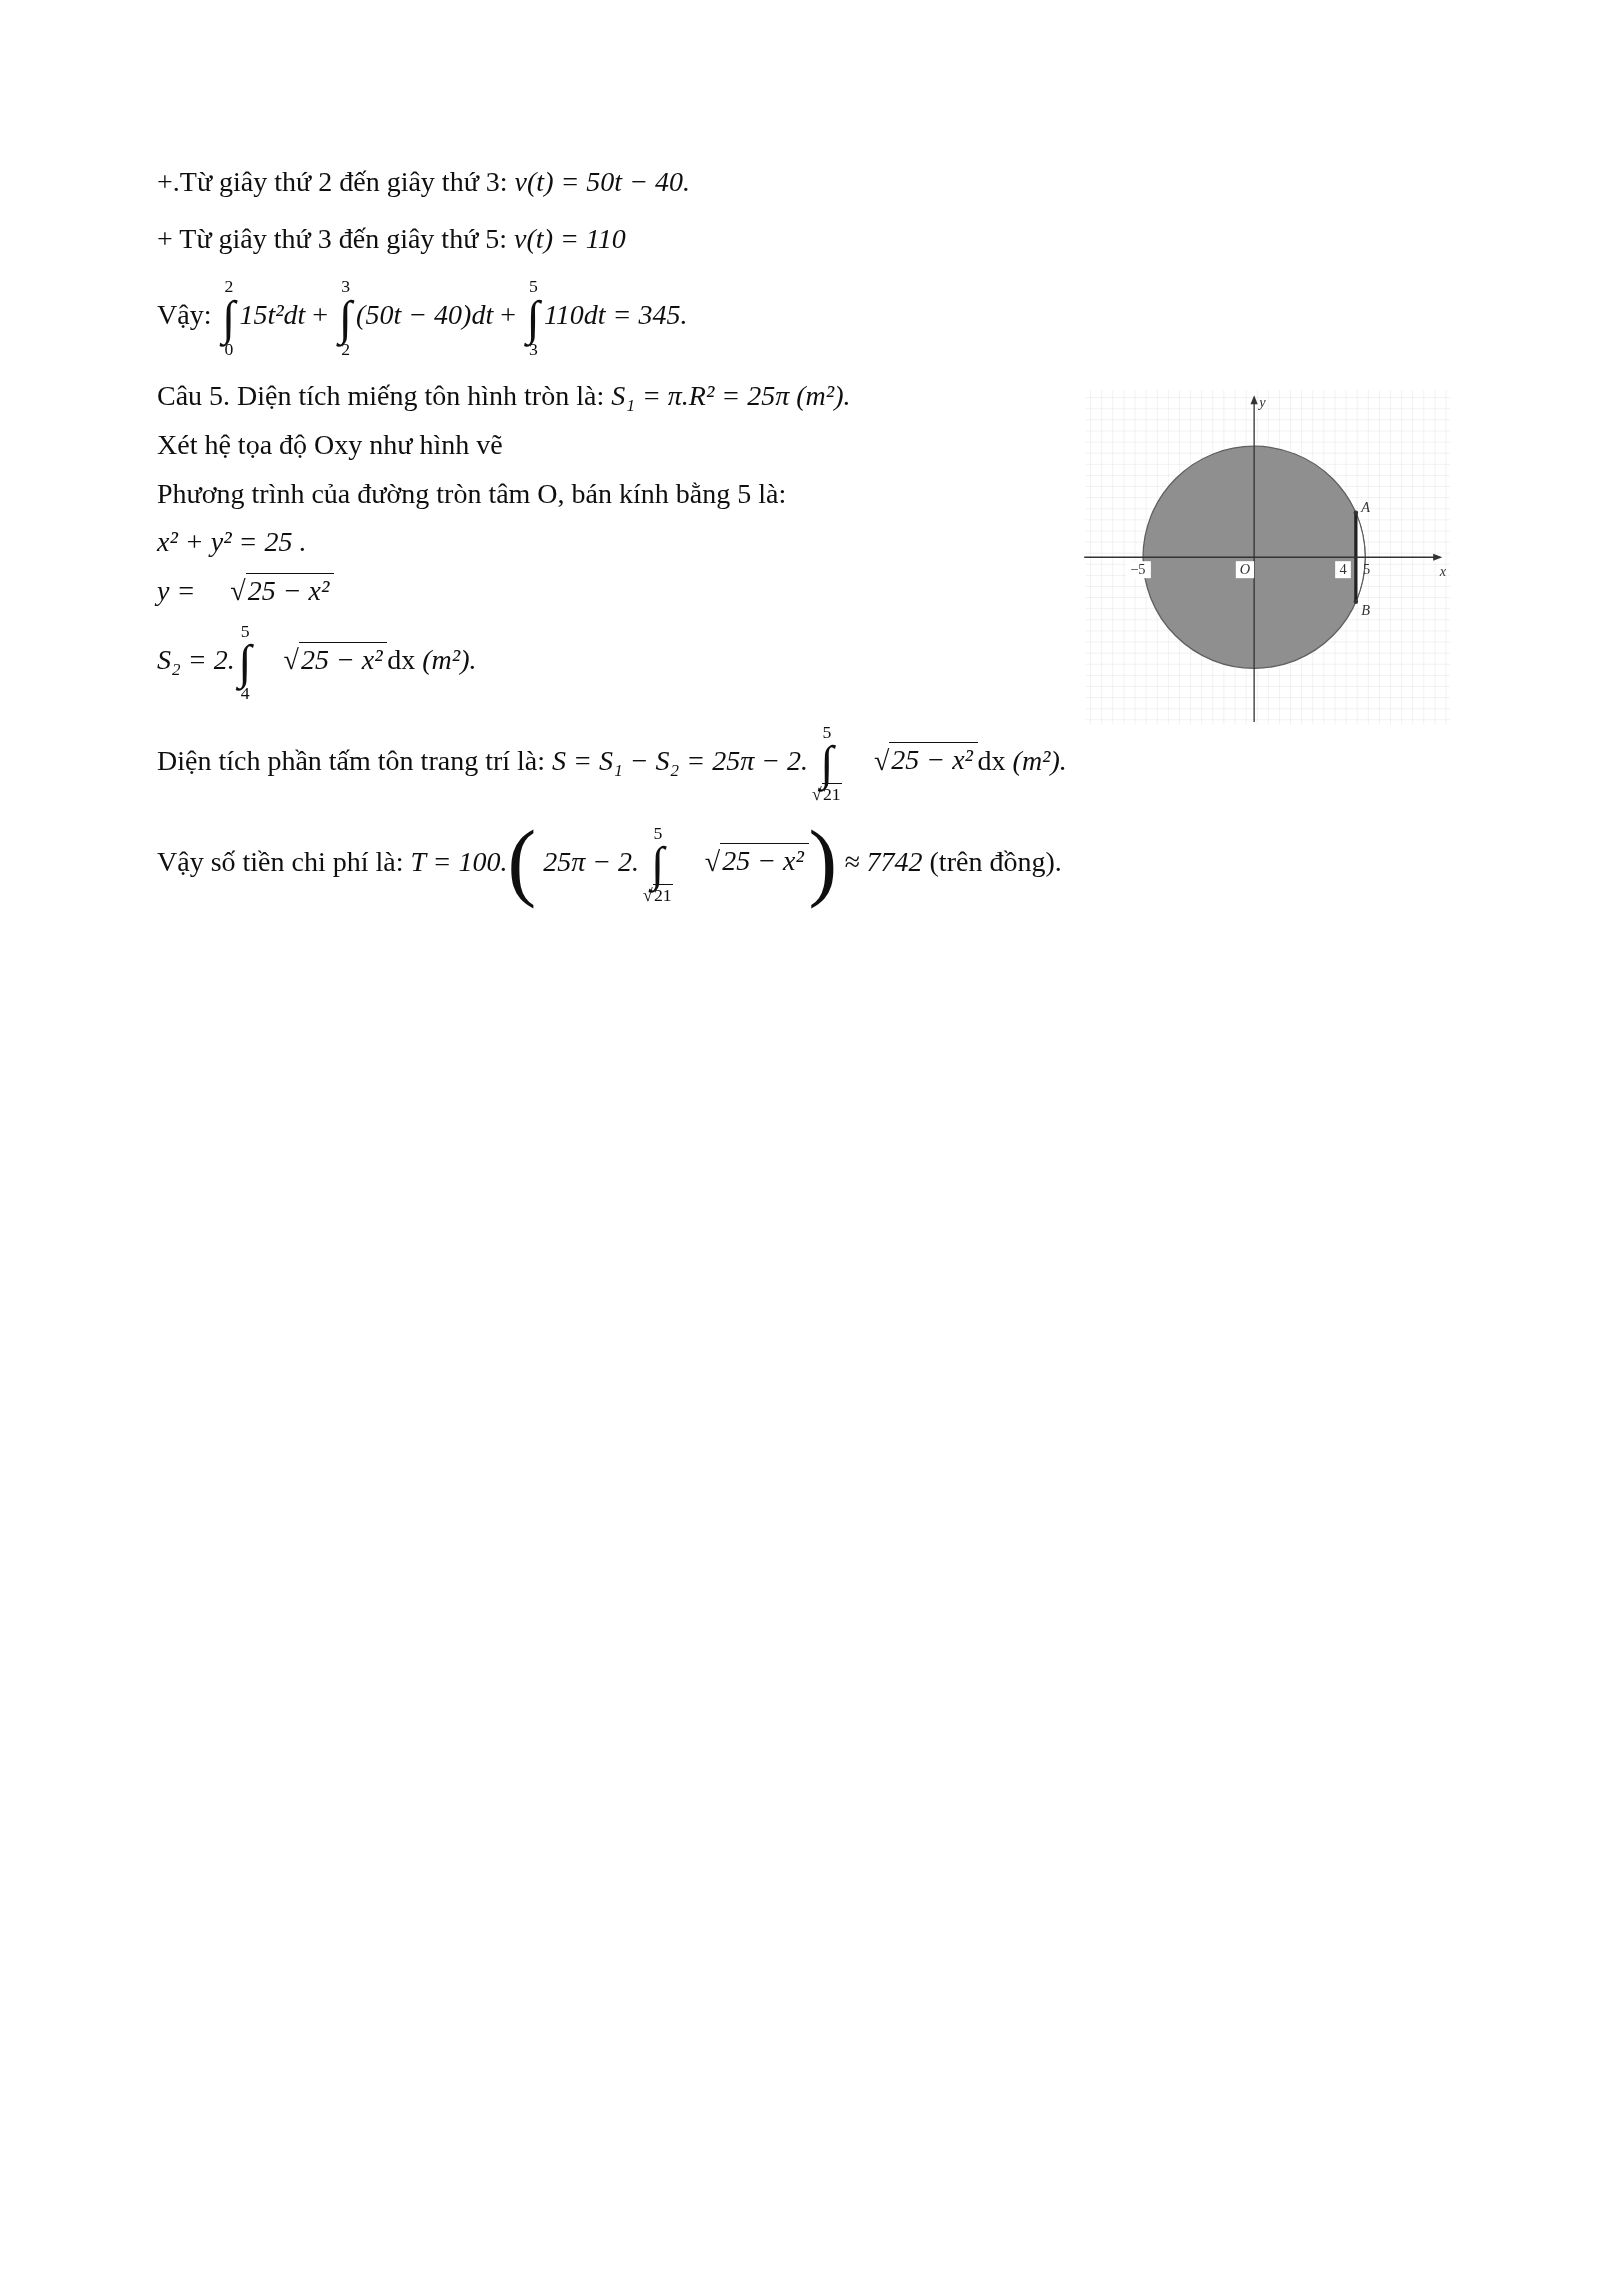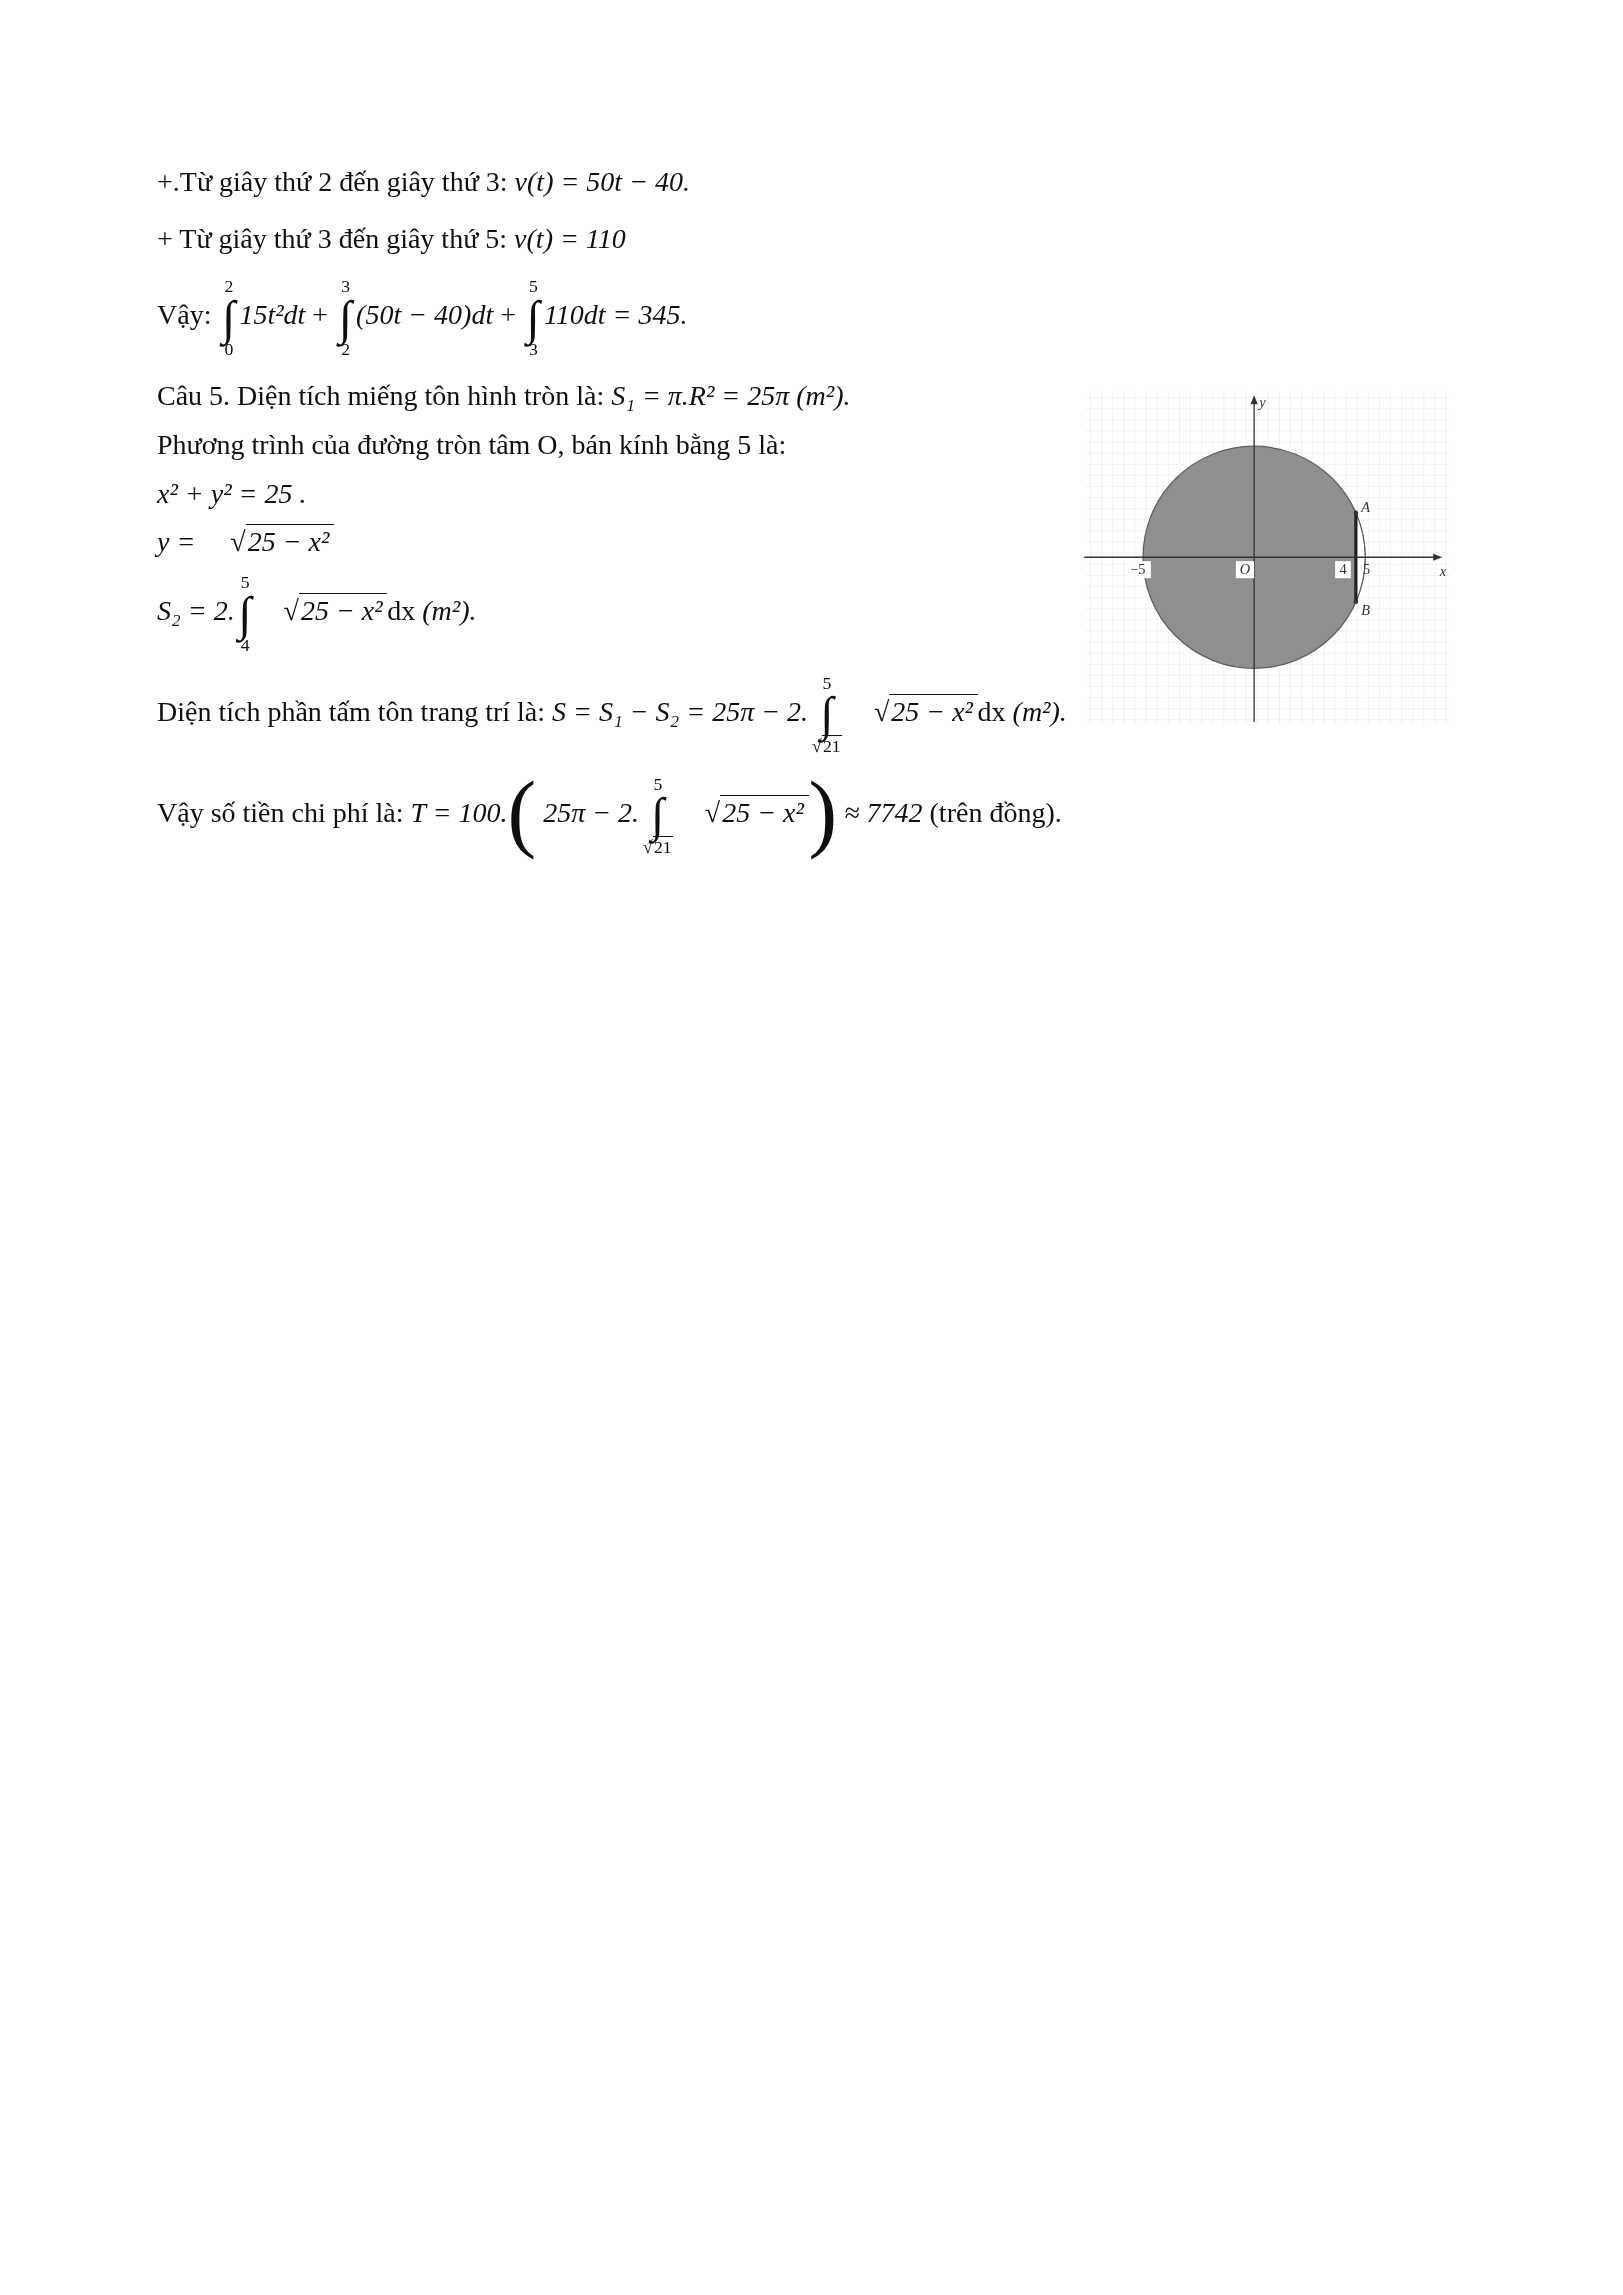--- a/index.html
+++ b/index.html
@@ -75,20 +75,23 @@
           <span class="lim">3</span>
         </span><span class="mi">110dt</span>
       <span class="mi">= 345.</span>
     </p>
 
     <p class="line tight">
       <span class="bold">Câu 5</span><span>. Diện tích miếng tôn hình tròn là:</span>
       <span class="mi">S₁ = π.R² = 25π (m²).</span>
     </p>
 
+    <p class="line tight">
+      <span>Xét hệ tọa độ Oxy như hình vẽ</span>
+    </p>
 
     <p class="line tight">
       <span>Phương trình của đường tròn tâm O, bán kính bằng 5 là:</span>
     </p>
 
     <p class="line tight">
       <span class="mi">x² + y² = 25 .</span>
     </p>
 
 

